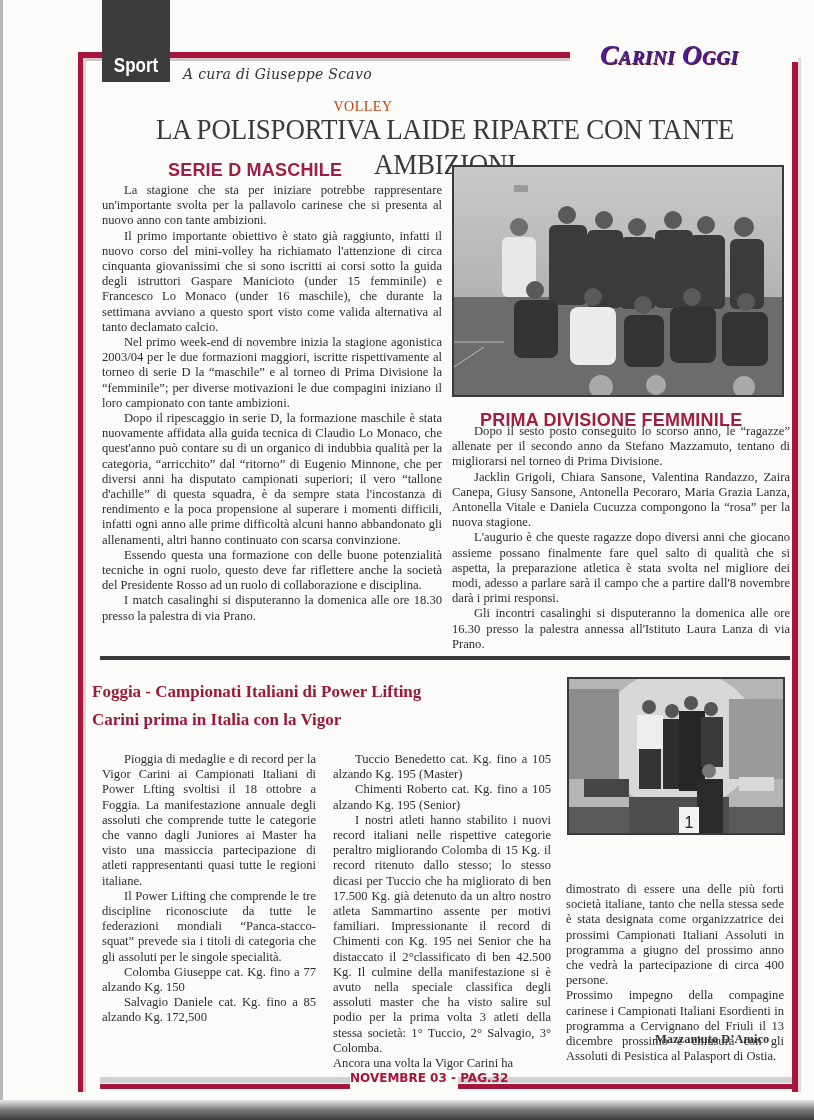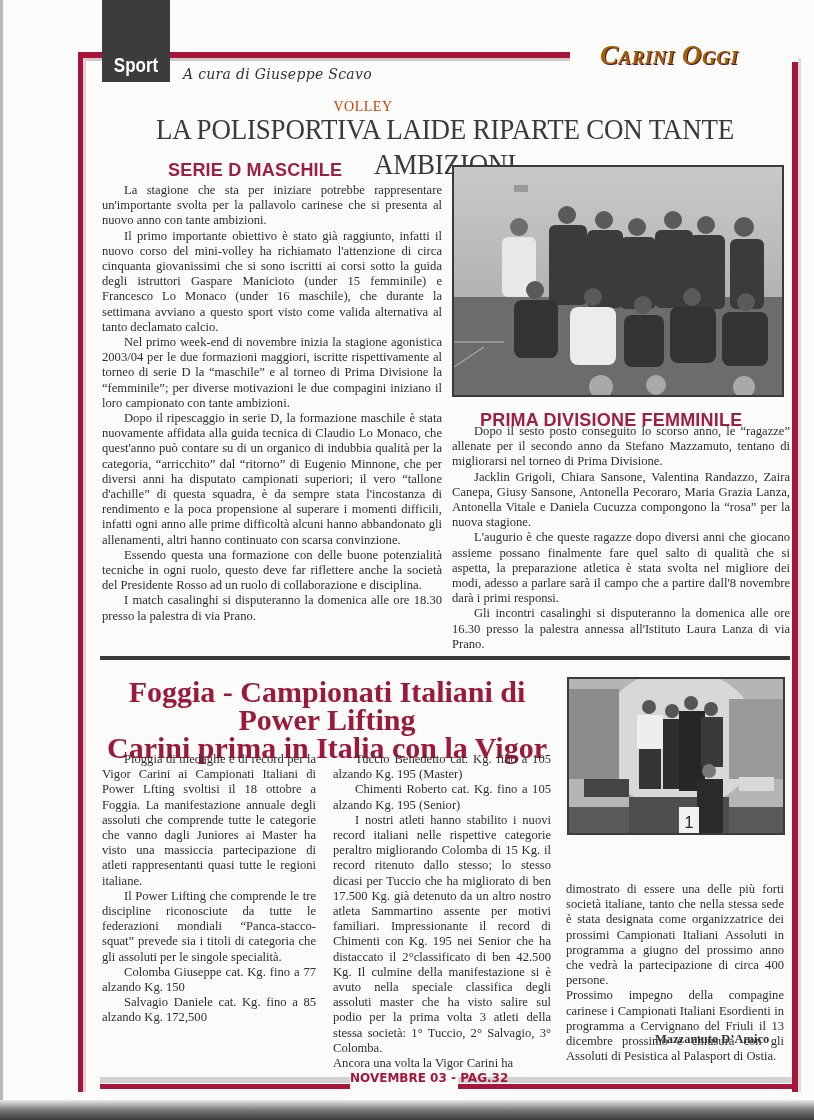--- a/index.html
+++ b/index.html
@@ -31,21 +31,21 @@
     display: flex; align-items: flex-end; justify-content: center; padding-bottom: 0;
     box-sizing: border-box;
   }
   .sport-tab span { display: block; margin-bottom: 6px; letter-spacing: 0px; transform: scaleY(1.15); }
   .byline {
     position: absolute; left: 183px; top: 66px; font-style: italic; font-size: 14px; color: #333;
     font-family: "DejaVu Serif", serif; letter-spacing: 0.3px; text-align: right;
   }
   .masthead {
     position: absolute; left: 600px; top: 40px; font-family: "Liberation Serif", serif;
-    font-style: italic; font-weight: bold; font-size: 27px; color: #a16207;
+    font-style: italic; font-weight: bold; font-size: 27px; color: #4c1d95;
     letter-spacing: 0.5px; text-shadow: 1px 1px 0 #5a0f1f;
     font-variant: small-caps;
   }
   .kicker {
     position: absolute; left: 0; width: 690px; top: 99px; text-align: center; font-size: 14px; letter-spacing: 0.5px; color: #c2410c;
     padding-left: 36px; box-sizing: border-box;
   }
   .headline {
     position: absolute; left: 95px; width: 700px; top: 112px; text-align: center;
     font-size: 27px; color: #3a3a3a; font-weight: normal; letter-spacing: -0.2px;
@@ -59,22 +59,22 @@
   .col {
     position: absolute; font-size: 12.6px; line-height: 15.2px; text-align: justify; color: #2e2e2e;
   }
   .col p { margin: 0; text-indent: 22px; }
   .col p.noindent { text-indent: 0; }
   .photo {
     position: absolute; background: #9a9a9a; border: 2px solid #3a3a3a; box-sizing: border-box; overflow: hidden;
   }
   .divider-dark { position: absolute; left: 100px; top: 656px; width: 690px; height: 4px; background: #3a3a3a; }
   .headline2 {
-    position: absolute; left: 92px; width: 470px; top: 678px; text-align: center;
-    font-family: "Liberation Serif", serif; font-weight: bold; font-size: 30px; line-height: 28px; color: #9b1a3c;
+    position: absolute; left: 92px; width: 470px; top: 678px; text-align: left;
+    font-family: "Liberation Serif", serif; font-weight: bold; font-size: 17px; line-height: 28px; color: #9b1a3c;
   }
   .footer-text {
     position: absolute; left: 350px; width: 108px; top: 1071px; text-align: center;
     font-family: "DejaVu Sans", sans-serif; font-weight: bold; font-size: 12px; color: #a8153a; white-space: nowrap;
   }
   .signature { position: absolute; left: 655px; top: 1032px; font-weight: bold; font-size: 12.5px; color: #333; }
   .bottom-strip {
     position: absolute; left: 0; top: 1100px; width: 814px; height: 20px;
     background: linear-gradient(180deg, #e9e9e9 0%, #7a7a7a 50%, #3a3a3a 100%);
   }

